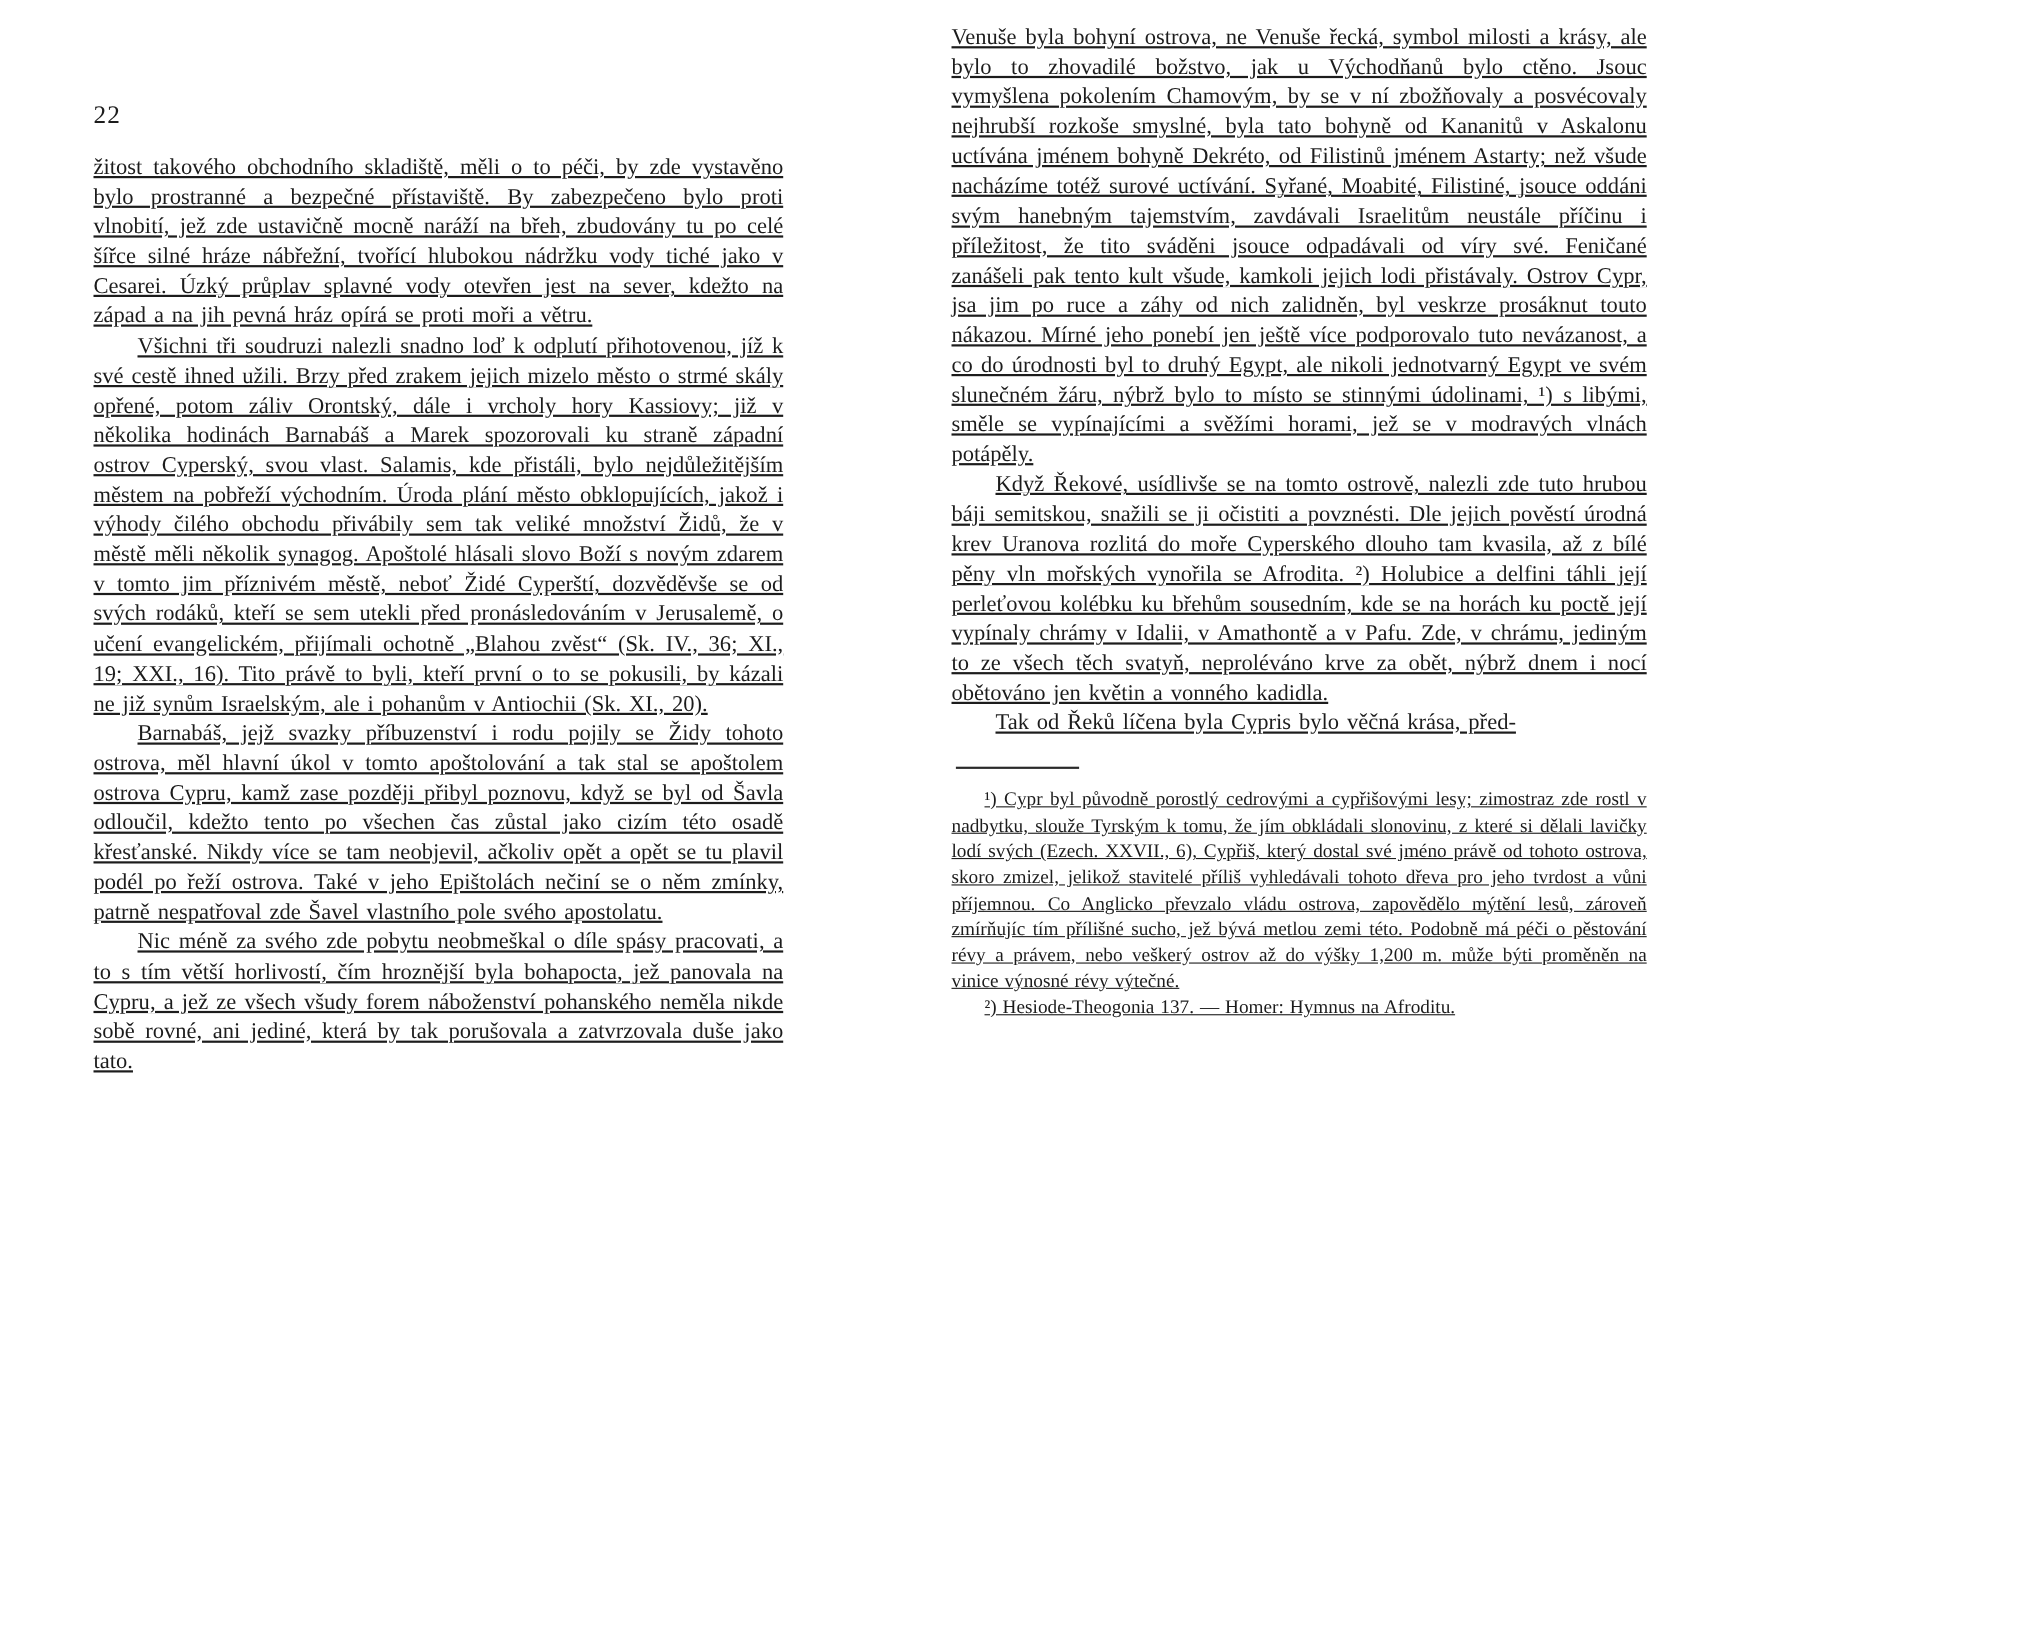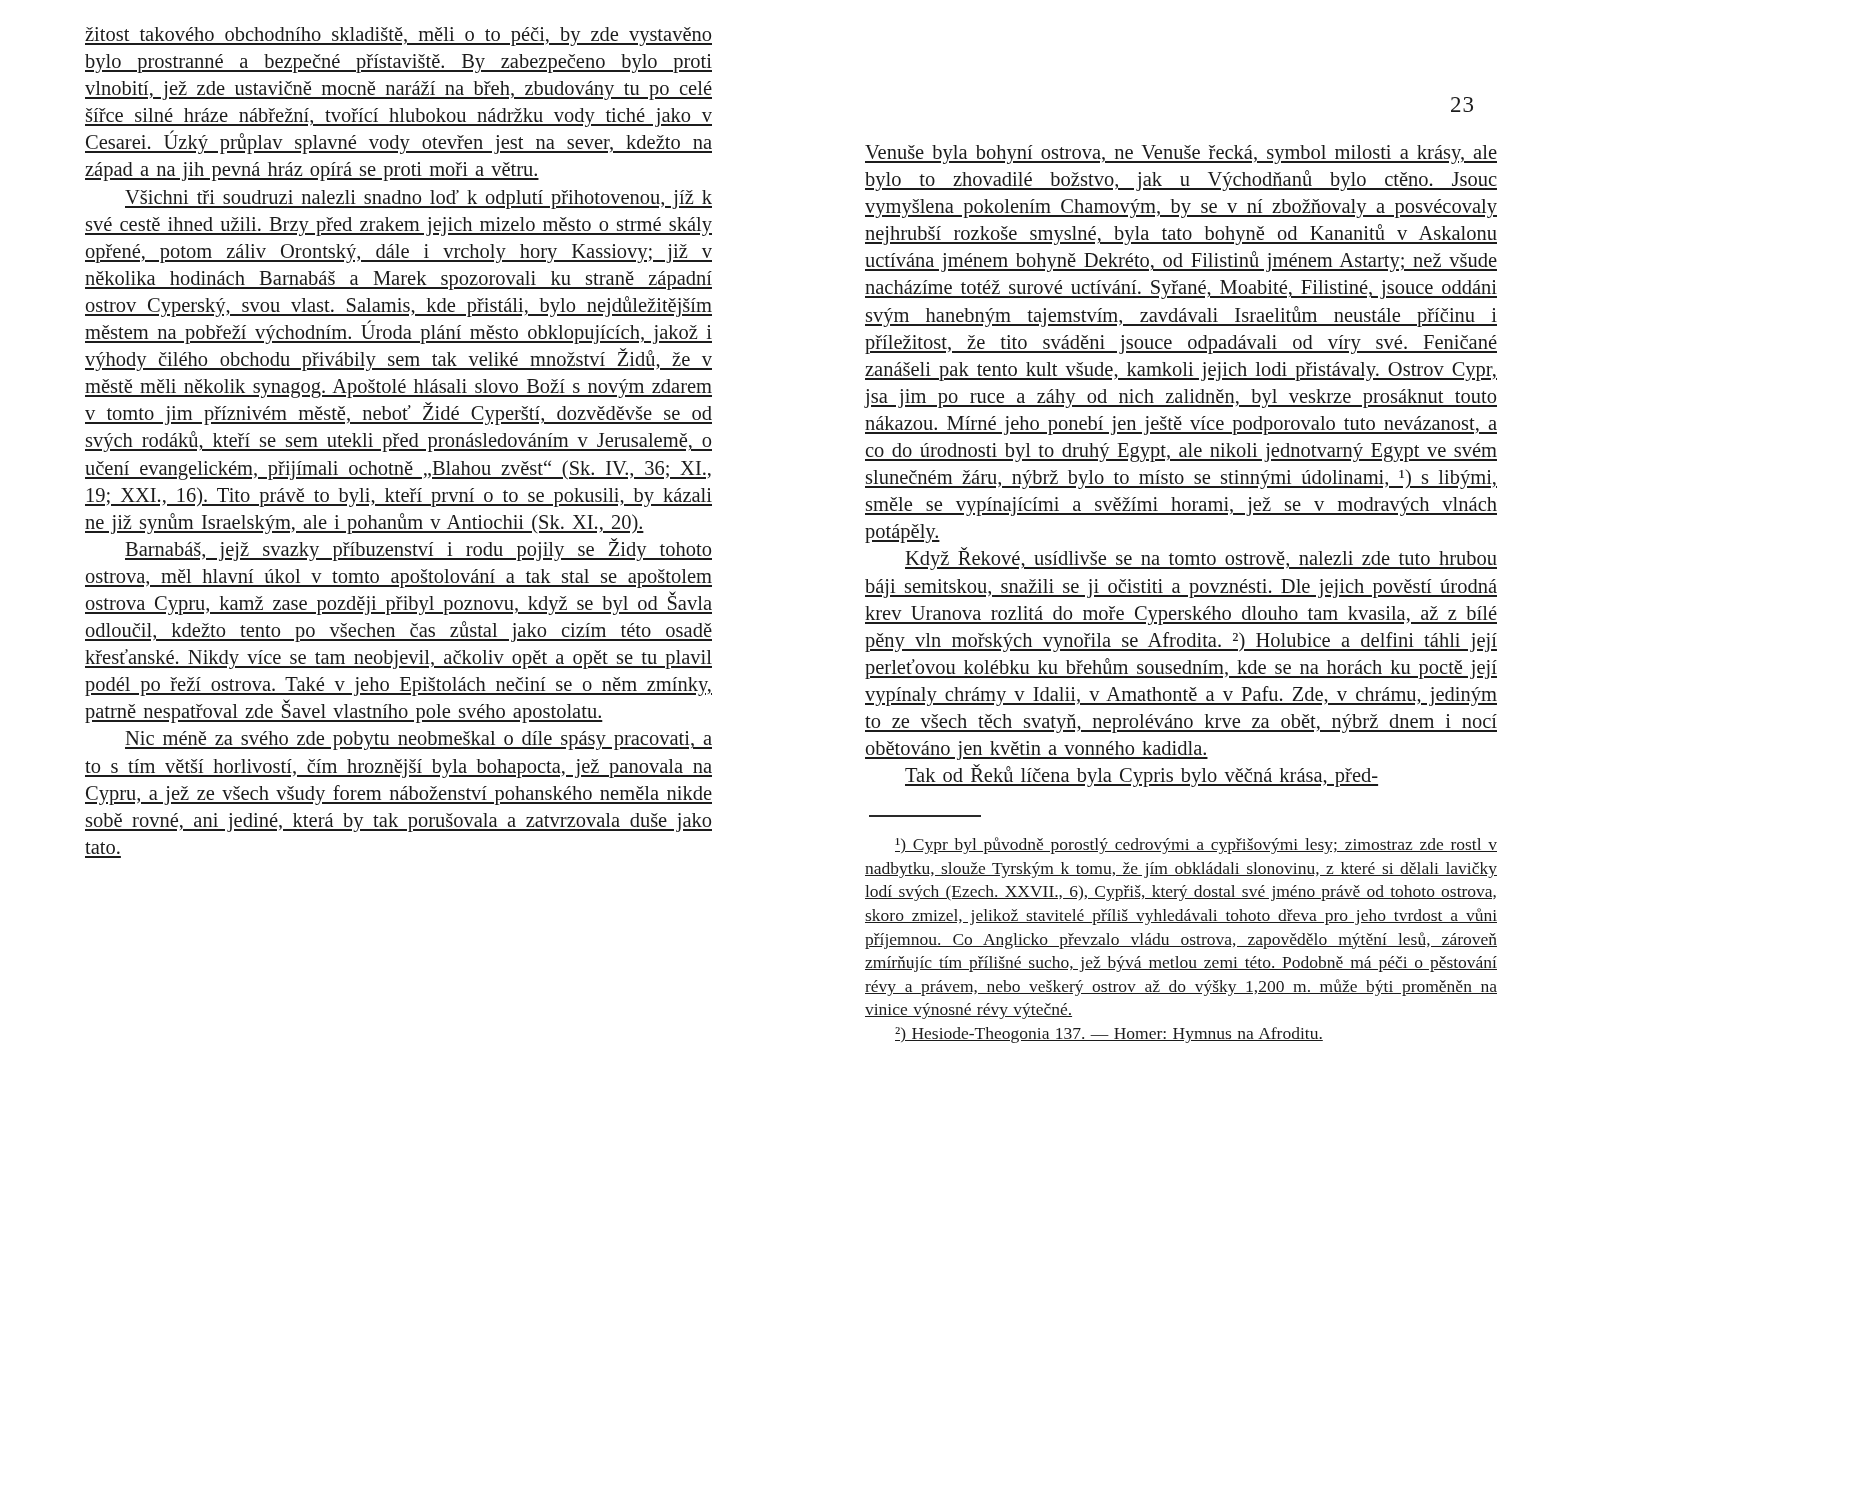--- a/index.html
+++ b/index.html
@@ -72,30 +72,30 @@
     word-spacing: 1px;
     text-decoration: underline;
   }
 </style>
 </head>
 <body>
 
 <div class="spread">
 
   <div class="page page-left">
+    <div class="page-number">22</div>
     <div class="text-block">
       <p class="cont">žitost takového obchodního skladiště, měli o to péči, by zde vystavěno bylo prostranné a bezpečné přístaviště. By zabezpečeno bylo proti vlnobití, jež zde ustavičně mocně naráží na břeh, zbudovány tu po celé šířce silné hráze nábřežní, tvořící hlubokou nádržku vody tiché jako v Cesarei. Úzký průplav splavné vody otevřen jest na sever, kdežto na západ a na jih pevná hráz opírá se proti moři a větru.</p>
       <p>Všichni tři soudruzi nalezli snadno loď k odplutí přihotovenou, jíž k své cestě ihned užili. Brzy před zrakem jejich mizelo město o strmé skály opřené, potom záliv Orontský, dále i vrcholy hory Kassiovy; již v několika hodinách Barnabáš a Marek spozorovali ku straně západní ostrov Cyperský, svou vlast. Salamis, kde přistáli, bylo nejdůležitějším městem na pobřeží východním. Úroda plání město obklopujících, jakož i výhody čilého obchodu přivábily sem tak veliké množství Židů, že v městě měli několik synagog. Apoštolé hlásali slovo Boží s novým zdarem v tomto jim příznivém městě, neboť Židé Cyperští, dozvěděvše se od svých rodáků, kteří se sem utekli před pronásledováním v Jerusalemě, o učení evangelickém, přijímali ochotně „Blahou zvěst“ (Sk. IV., 36; XI., 19; XXI., 16). Tito právě to byli, kteří první o to se pokusili, by kázali ne již synům Israelským, ale i pohanům v Antiochii (Sk. XI., 20).</p>
       <p>Barnabáš, jejž svazky příbuzenství i rodu pojily se Židy tohoto ostrova, měl hlavní úkol v tomto apoštolování a tak stal se apoštolem ostrova Cypru, kamž zase později přibyl poznovu, když se byl od Šavla odloučil, kdežto tento po všechen čas zůstal jako cizím této osadě křesťanské. Nikdy více se tam neobjevil, ačkoliv opět a opět se tu plavil podél po řeží ostrova. Také v jeho Epištolách nečiní se o něm zmínky, patrně nespatřoval zde Šavel vlastního pole svého apostolatu.</p>
       <p>Nic méně za svého zde pobytu neobmeškal o díle spásy pracovati, a to s tím větší horlivostí, čím hroznější byla bohapocta, jež panovala na Cypru, a jež ze všech všudy forem náboženství pohanského neměla nikde sobě rovné, ani jediné, která by tak porušovala a zatvrzovala duše jako tato.</p>
     </div>
   </div>
 
   <div class="page page-right">
-    <div class="page-number">23</div>
     <div class="text-block">
       <p class="cont">Venuše byla bohyní ostrova, ne Venuše řecká, symbol milosti a krásy, ale bylo to zhovadilé božstvo, jak u Východňanů bylo ctěno. Jsouc vymyšlena pokolením Chamovým, by se v ní zbožňovaly a posvécovaly nejhrubší rozkoše smyslné, byla tato bohyně od Kananitů v Askalonu uctívána jménem bohyně Dekréto, od Filistinů jménem Astarty; než všude nacházíme totéž surové uctívání. Syřané, Moabité, Filistiné, jsouce oddáni svým hanebným tajemstvím, zavdávali Israelitům neustále příčinu i příležitost, že tito sváděni jsouce odpadávali od víry své. Feničané zanášeli pak tento kult všude, kamkoli jejich lodi přistávaly. Ostrov Cypr, jsa jim po ruce a záhy od nich zalidněn, byl veskrze prosáknut touto nákazou. Mírné jeho ponebí jen ještě více podporovalo tuto nevázanost, a co do úrodnosti byl to druhý Egypt, ale nikoli jednotvarný Egypt ve svém slunečném žáru, nýbrž bylo to místo se stinnými údolinami, ¹) s libými, směle se vypínajícími a svěžími horami, jež se v modravých vlnách potápěly.</p>
       <p>Když Řekové, usídlivše se na tomto ostrově, nalezli zde tuto hrubou báji semitskou, snažili se ji očistiti a povznésti. Dle jejich pověstí úrodná krev Uranova rozlitá do moře Cyperského dlouho tam kvasila, až z bílé pěny vln mořských vynořila se Afrodita. ²) Holubice a delfini táhli její perleťovou kolébku ku břehům sousedním, kde se na horách ku poctě její vypínaly chrámy v Idalii, v Amathontě a v Pafu. Zde, v chrámu, jediným to ze všech těch svatyň, neproléváno krve za obět, nýbrž dnem i nocí obětováno jen květin a vonného kadidla.</p>
       <p>Tak od Řeků líčena byla Cypris bylo věčná krása, před-</p>
     </div>
     <div class="footnote-rule"></div>
     <div class="footnotes">
       <p>¹) Cypr byl původně porostlý cedrovými a cypřišovými lesy; zimostraz zde rostl v nadbytku, slouže Tyrským k tomu, že jím obkládali slonovinu, z které si dělali lavičky lodí svých (Ezech. XXVII., 6), Cypřiš, který dostal své jméno právě od tohoto ostrova, skoro zmizel, jelikož stavitelé příliš vyhledávali tohoto dřeva pro jeho tvrdost a vůni příjemnou. Co Anglicko převzalo vládu ostrova, zapovědělo mýtění lesů, zároveň zmírňujíc tím přílišné sucho, jež bývá metlou zemi této. Podobně má péči o pěstování révy a právem, nebo veškerý ostrov až do výšky 1,200 m. může býti proměněn na vinice výnosné révy výtečné.</p>
       <p>²) Hesiode-Theogonia 137. — Homer: Hymnus na Afroditu.</p>
     </div>

